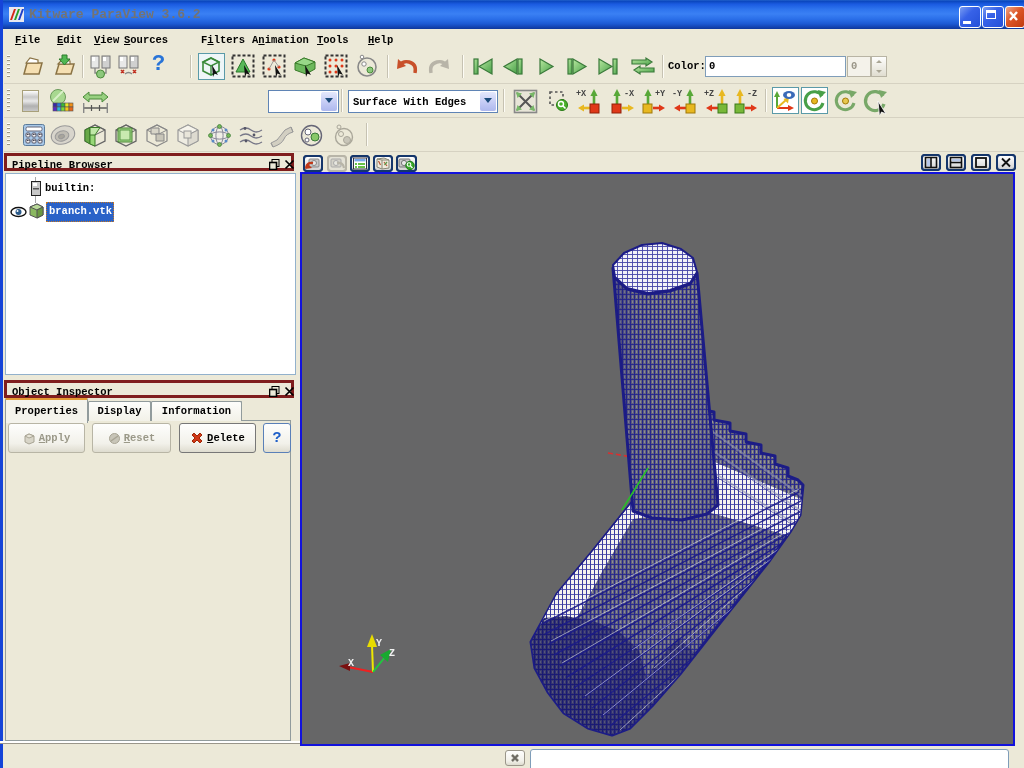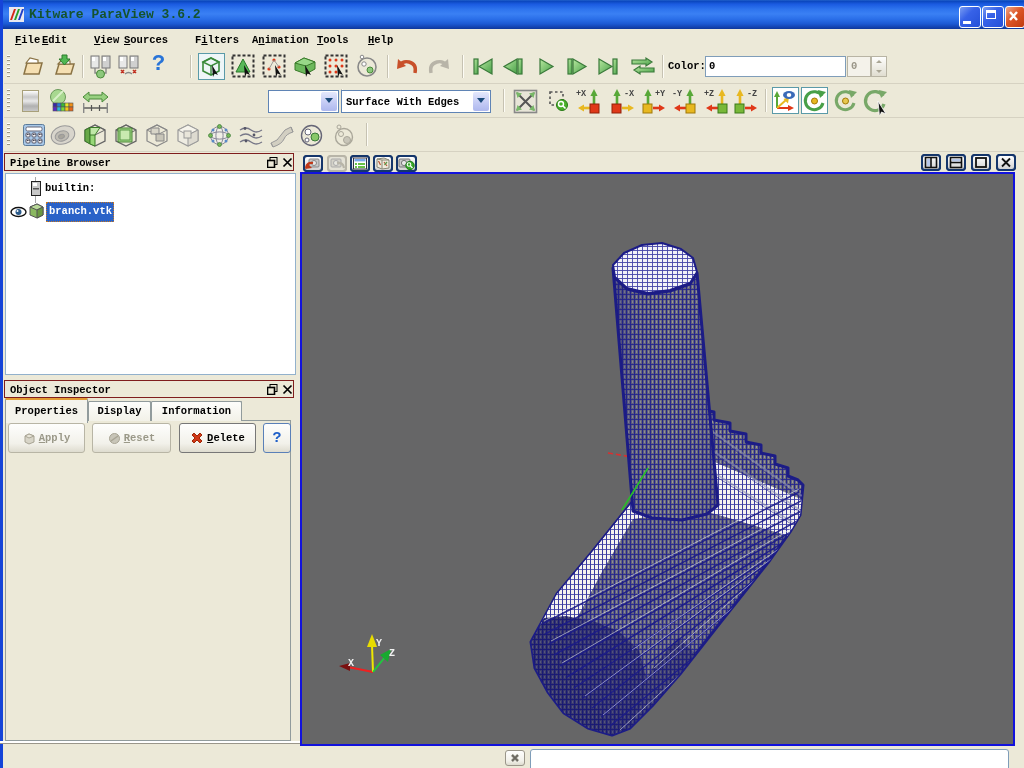--- a/index.html
+++ b/index.html
@@ -4,58 +4,58 @@
 html,body{margin:0;padding:0;}
 body{width:1024px;height:768px;overflow:hidden;position:relative;background:#ece9d8;
   font-family:"Liberation Mono",monospace;font-weight:bold;color:#000;}
 .abs{position:absolute;}
 .sep{position:absolute;width:1px;background:#c6c2b2;border-right:1px solid #fdfcf5;}
 .handle{position:absolute;width:3px;background-image:repeating-linear-gradient(180deg,#fff 0 1px,#9a9582 1px 2px,transparent 2px 4px);}
 .tbrow{position:absolute;left:4px;right:0;background:#ece9d8;border-bottom:1px solid #d6d2c2;}
 .combo{position:absolute;background:#fff;border:1px solid #5f84b5;display:flex;align-items:center;}
 .combo .arrow{position:absolute;right:1px;top:1px;bottom:1px;width:16px;background:linear-gradient(180deg,#e4e8fc,#c2c9f4 60%,#aeb8ee);border-radius:2px;}
 .combo .arrow:after{content:"";position:absolute;left:4px;top:6px;border-left:4px solid transparent;border-right:4px solid transparent;border-top:5px solid #1a4a7a;}
-.panelhdr{position:absolute;left:4px;width:290px;height:18px;border:1px solid #7f1d1d;background:#ece9d8;font-size:10.5px;line-height:18px;padding-left:5px;box-sizing:border-box;}
+.panelhdr{position:absolute;left:4px;width:290px;height:18px;border:3px solid #7f1d1d;background:#ece9d8;font-size:10.5px;line-height:18px;padding-left:5px;box-sizing:border-box;}
 .hico{position:absolute;top:3px;width:11px;height:11px;}
 .tab{position:absolute;border:1px solid #919b9c;border-bottom:none;background:linear-gradient(180deg,#fdfdfb,#f2f1e8);font-size:10.5px;text-align:center;border-radius:2px 2px 0 0;}
 .btnxp{position:absolute;border:1px solid #888988;border-radius:3px;background:linear-gradient(180deg,#fefefd,#f2f1ea 70%,#dedccf);font-size:10.5px;display:flex;align-items:center;justify-content:center;box-sizing:border-box;}
 .u{text-decoration:underline;}
 .menu{font-size:10.5px;}
 .vbtn{position:absolute;width:20px;height:17px;border:2px solid #15366b;border-radius:4px;background:linear-gradient(180deg,#ffffff,#d2d2d2);box-sizing:border-box;}
 </style></head>
 <body>
 
 <div class="abs" id="titlebar" style="left:0;top:0;width:1024px;height:29px;
  background:linear-gradient(180deg,#2060c8 0%,#0c48c0 5%,#1a5ae0 14%,#2e74ee 32%,#3a80f4 48%,#2a6ee8 66%,#1c5ad4 82%,#1242b0 94%,#0e389a 100%);"></div>
 <div class="abs" style="left:0;top:0;width:3px;height:768px;background:#1544d8;"></div>
 <svg class="abs" style="left:9px;top:7px" width="15" height="15" viewBox="0 0 15 15">
  <rect x="0" y="0" width="15" height="15" fill="#e8e8f0"></rect>
  <polygon points="1,13 5,2 7,2 3,13" fill="#d42814"></polygon>
  <polygon points="5,13 9,2 11,2 7,13" fill="#28a028"></polygon>
  <polygon points="9,13 13,2 15,2 11,13" fill="#2040c8"></polygon>
 </svg>
-<div class="abs" style="left:29px;top:7px;font-size:13px;color:#14532d;">Kitware ParaView 3.6.2</div>
+<div class="abs" style="left:29px;top:7px;font-size:13px;color:#737373;">Kitware ParaView 3.6.2</div>
 
 <div class="abs" style="left:959px;top:6px;width:20px;height:20px;border:1px solid #fff;border-radius:3px;background:linear-gradient(135deg,#7a9df2 0%,#3762e8 40%,#2550d8 100%);">
   <div class="abs" style="left:3px;bottom:3px;width:8px;height:3px;background:#fff;"></div>
   </div>
 <div class="abs" style="left:982px;top:6px;width:20px;height:20px;border:1px solid #fff;border-radius:3px;background:linear-gradient(135deg,#7a9df2 0%,#3762e8 40%,#2550d8 100%);">
   <div class="abs" style="left:3px;top:3px;width:10px;height:9px;border:1px solid #fff;border-top-width:3px;box-sizing:border-box;"></div>
   </div>
 <div class="abs" style="left:1005px;top:6px;width:18px;height:20px;border:1px solid #fff;border-radius:3px;background:linear-gradient(135deg,#f0a888 0%,#dd5526 45%,#c03a10 100%);">
   <svg width="16" height="18">
       <path d="M4 5 L11 13 M11 5 L4 13" stroke="#fff" stroke-width="2.4"></path>
     </svg></div>
 
 <div class="abs menu" style="left:4px;top:29px;width:940px;height:21px;border-bottom:1px solid #e2dfd0;">
  <span class="abs" style="left:11px;top:5px"><span class="u">F</span>ile</span>
- <span class="abs" style="left:38px;top:5px"><span class="u">E</span>dit</span>
+ <span class="abs" style="left:53px;top:5px"><span class="u">E</span>dit</span>
  <span class="abs" style="left:90px;top:5px"><span class="u">V</span>iew</span>
  <span class="abs" style="left:120px;top:5px"><span class="u">S</span>ources</span>
- <span class="abs" style="left:191px;top:5px">F<span class="u">i</span>lters</span>
+ <span class="abs" style="left:197px;top:5px">F<span class="u">i</span>lters</span>
  <span class="abs" style="left:248px;top:5px">A<span class="u">n</span>imation</span>
  <span class="abs" style="left:313px;top:5px"><span class="u">T</span>ools</span>
  <span class="abs" style="left:364px;top:5px"><span class="u">H</span>elp</span>
 </div>
 
 <div class="tbrow" style="top:50px;height:33px;" id="row1">
  <div class="handle" style="left:3px;top:5px;height:23px;"></div>
 
  <svg class="abs" style="left:17px;top:5px" width="23" height="23" viewBox="0 0 23 23">
   <polygon points="3,19 6,8 21,8 18,19" fill="#f5dfb2" stroke="#8a7345" stroke-width="1.5"></polygon>
@@ -214,21 +214,21 @@
   <line x1="9.5" y1="16" x2="9.5" y2="22" stroke="#555" stroke-width="1.2"></line>
   <line x1="17.5" y1="16" x2="17.5" y2="22" stroke="#555" stroke-width="1.2"></line>
  </svg>
 
 
  <div class="combo" style="left:264px;top:6px;width:69px;height:21px;">
       <div class="arrow"></div>
     </div>
  <div class="sep" style="left:337px;top:5px;height:23px;"></div>
 
- <div class="combo" style="left:337px;top:6px;width:148px;height:21px;">
+ <div class="combo" style="left:344px;top:6px;width:148px;height:21px;">
   <span style="font-size:10.5px;margin-left:4px;">Surface With Edges</span>
       <div class="arrow"></div>
     </div>
  <div class="sep" style="left:499px;top:5px;height:23px;"></div>
 
  <svg class="abs" style="left:509px;top:5px" width="25" height="25" viewBox="0 0 25 25">
   <rect x="1.5" y="1.5" width="22" height="22" fill="#e8e5d8" stroke="#888" stroke-width="1.6"></rect>
   <path d="M4 4 L21 21 M21 4 L4 21" stroke="#555" stroke-width="2"></path>
   <polygon points="3,3 9,4.5 4.5,9" fill="#78b868"></polygon>
       <polygon points="22,3 16,4.5 20.5,9" fill="#78b868"></polygon>

